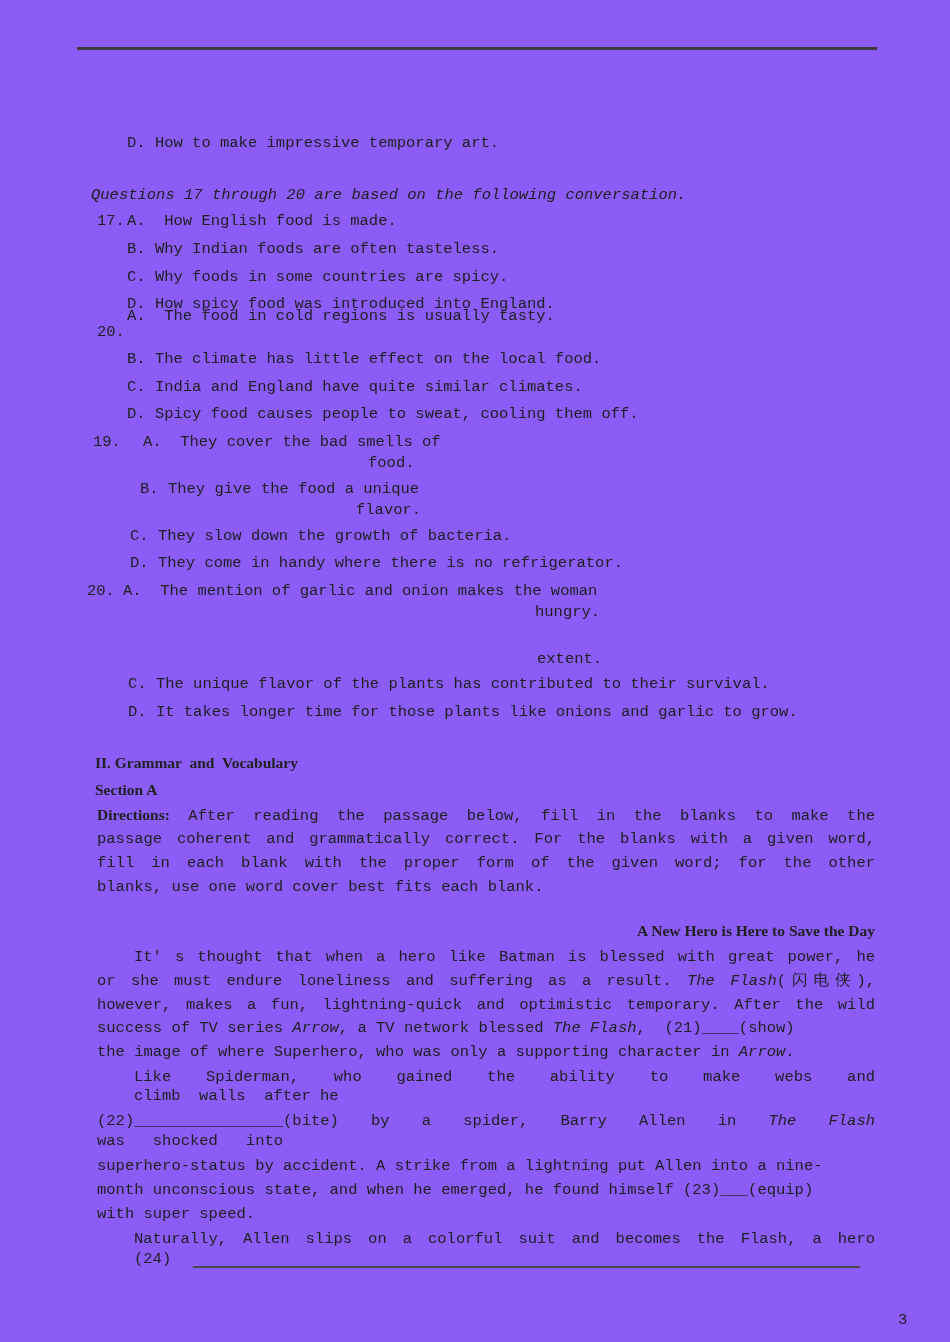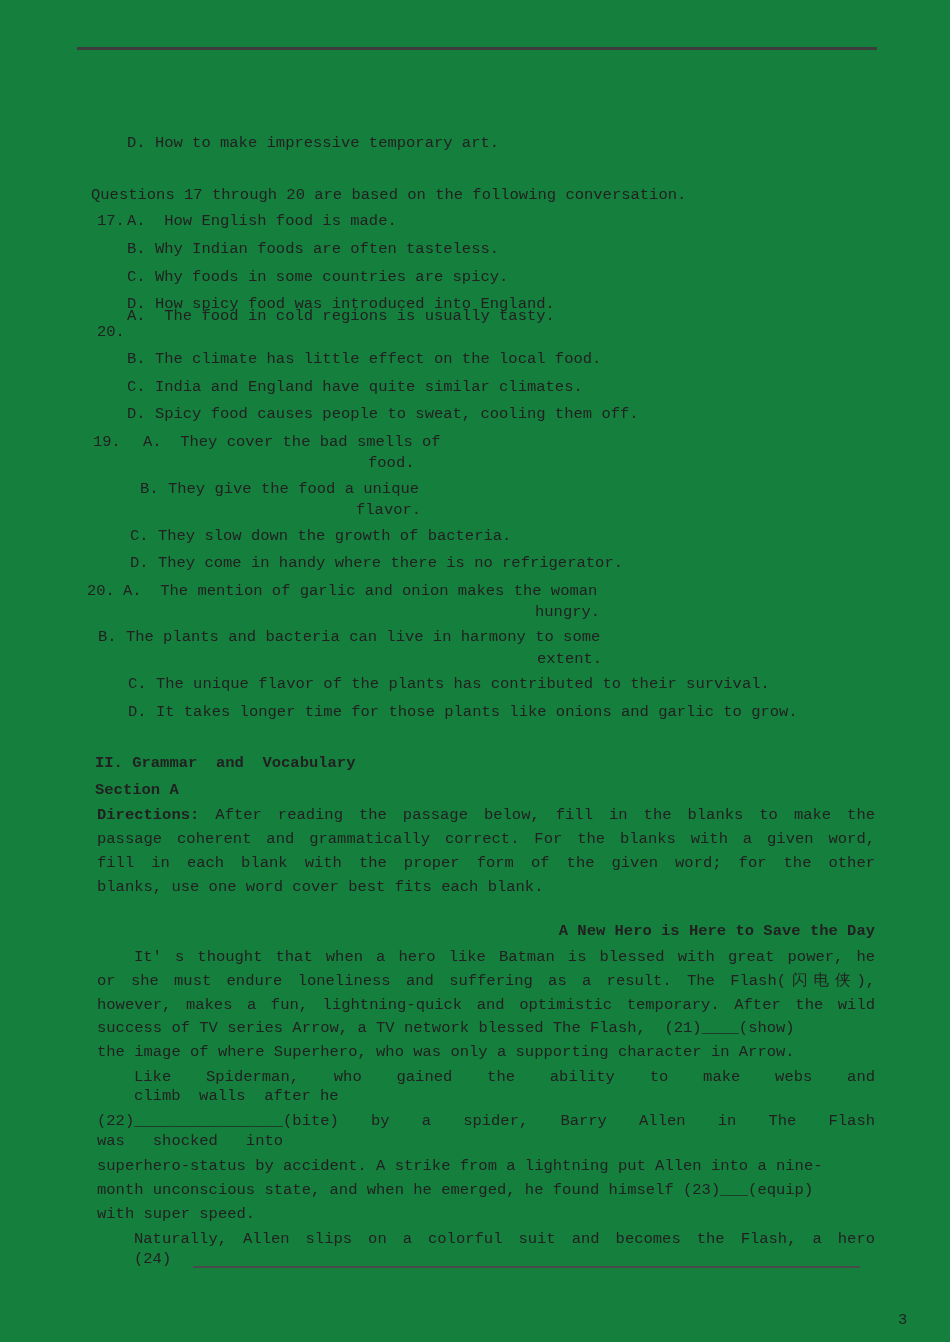--- a/index.html
+++ b/index.html
@@ -1,20 +1,20 @@
 <!DOCTYPE html>
 <html><head>
 <meta charset="utf-8">
 <style>
   html,body{margin:0;padding:0;background:#ffffff;}
   .page{
     position:relative;
     width:950px;
     height:1342px;
-    background:#15803d;
+    background:#8b5cf6;
     font-family:"Liberation Mono","DejaVu Sans Mono",monospace;
     font-size:15.5px;
     line-height:20px;
     color:#212121;
     overflow:hidden;
   }
   .rule{
     position:absolute;
     left:77px;top:47px;
     width:800px;height:3px;
@@ -29,22 +29,22 @@
     text-align:justify;
     text-align-last:justify;
     width:778px;
   }
   .j.ind{width:741px;}
   .ct{
     white-space:normal;
     text-align:right;
     width:778px;
   }
-  .b{font-weight:bold;}
-  .i{}
+  .b{font-weight:bold;font-family:Liberation Serif, serif;}
+  .i{font-style:italic;}
   .blank24{
     position:absolute;
     left:193px;top:1250px;
     width:667px;height:16px;
     border-bottom:2px solid #4a4a4a;
   }
   .pagenum{position:absolute;left:898px;top:1310px;}
 </style>
 </head>
 <body>
@@ -73,21 +73,20 @@
   <div class="ln" style="left:143px;top:432px">A.  They cover the bad smells of</div>
   <div class="ln" style="left:368px;top:453px">food.</div>
   <div class="ln" style="left:140px;top:479px">B. They give the food a unique</div>
   <div class="ln" style="left:356px;top:500px">flavor.</div>
   <div class="ln" style="left:130px;top:526px">C. They slow down the growth of bacteria.</div>
   <div class="ln" style="left:130px;top:553px">D. They come in handy where there is no refrigerator.</div>
 
   <span class="ln" style="left:87px;top:581px">20.</span>
   <div class="ln" style="left:123px;top:581px">A.  The mention of garlic and onion makes the woman</div>
   <div class="ln" style="left:535px;top:602px">hungry.</div>
-  <div class="ln" style="left:98px;top:627px">B. The plants and bacteria can live in harmony to some</div>
   <div class="ln" style="left:537px;top:649px">extent.</div>
   <div class="ln" style="left:128px;top:674px">C. The unique flavor of the plants has contributed to their survival.</div>
   <div class="ln" style="left:128px;top:702px">D. It takes longer time for those plants like onions and garlic to grow.</div>
 
   <div class="ln b" style="left:95px;top:753px">II. Grammar  and  Vocabulary</div>
   <div class="ln b" style="left:95px;top:780px">Section A</div>
 
   <div class="ln j" style="left:97px;top:805px"><span class="b">Directions:</span><span> After reading the passage below, fill in the blanks to make the</span></div>
   <div class="ln j" style="left:97px;top:829px">passage coherent and grammatically correct. For the blanks with a given word,</div>
   <div class="ln j" style="left:97px;top:853px">fill in each blank with the proper form of the given word; for the other</div>

